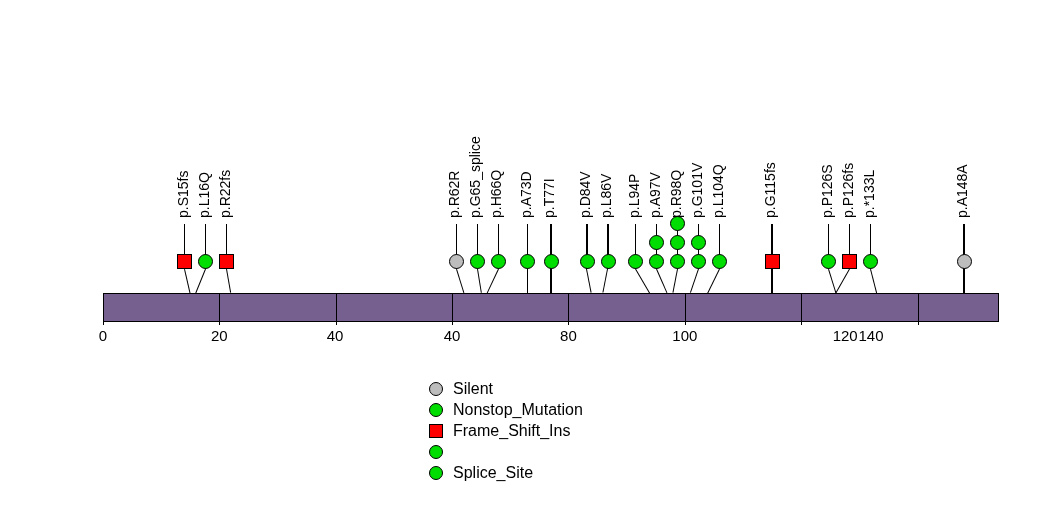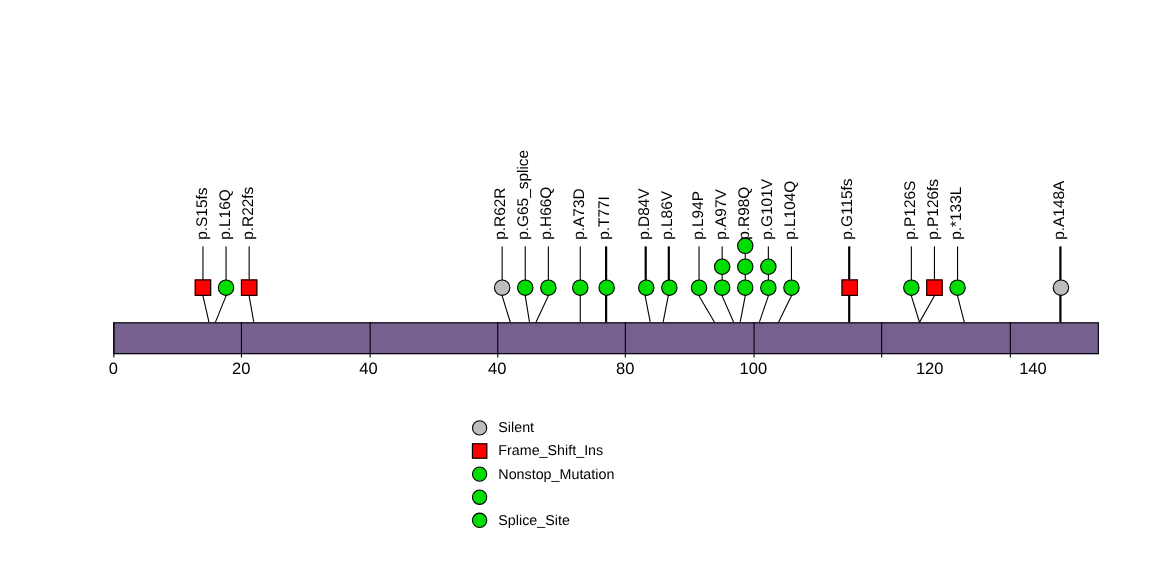--- a/index.html
+++ b/index.html
@@ -113,21 +113,21 @@
     border: 1.2px solid #000000;
     box-sizing: border-box;
   }
   .legend-square {
     width: 14px;
     height: 14px;
     border: 1.2px solid #000000;
     box-sizing: border-box;
   }
   .legend-text {
-    font-size: 13px;
+    font-size: 16px;
     color: #000000;
     white-space: nowrap;
     line-height: 17px;
   }
 </style>
 </head>
 <body>
 
 <div id="plot">
 
@@ -269,48 +269,48 @@
       <div class="axis-label" style="left: 335px;">40</div>
       <div class="axis-tick" style="left: 452.092px;"></div>
       <div class="axis-label" style="left: 452.092px;">40</div>
       <div class="axis-tick" style="left: 568.456px;"></div>
       <div class="axis-label" style="left: 568.456px;">80</div>
       <div class="axis-tick" style="left: 684.82px;"></div>
       <div class="axis-label" style="left: 684.82px;">100</div>
       <div class="axis-tick" style="left: 801.184px;"></div>
       <div class="axis-label" style="left: 801.184px; margin-left: 44px;">120</div>
       <div class="axis-tick" style="left: 917.548px;"></div>
-      <div class="axis-label" style="left: 939px;">140</div>
+      <div class="axis-label" style="left: 871px;">140</div>
     </div>
 
   <div id="legend">
       <div class="legend-row">
         <div class="legend-swatch-wrap">
           <div class="legend-circle" style="background: rgb(189, 189, 189);"></div>
         </div>
         <div class="legend-text">Silent</div>
       </div>
       <div class="legend-row">
         <div class="legend-swatch-wrap">
+          <div class="legend-circle" style="background: rgb(0, 221, 0);"></div>
+        </div>
+        <div class="legend-text">Nonstop_Mutation</div>
+      </div>
+      <div class="legend-row">
+        <div class="legend-swatch-wrap">
           <div class="legend-square" style="background: rgb(255, 0, 0);"></div>
         </div>
         <div class="legend-text">Frame_Shift_Ins</div>
       </div>
       <div class="legend-row">
         <div class="legend-swatch-wrap">
           <div class="legend-circle" style="background: rgb(0, 221, 0);"></div>
         </div>
-        <div class="legend-text">Nonstop_Mutation</div>
       </div>
       <div class="legend-row">
         <div class="legend-swatch-wrap">
           <div class="legend-circle" style="background: rgb(0, 221, 0);"></div>
         </div>
-      </div>
-      <div class="legend-row">
-        <div class="legend-swatch-wrap">
-          <div class="legend-circle" style="background: rgb(0, 221, 0);"></div>
-        </div>
         <div class="legend-text">Splice_Site</div>
       </div>
     </div>
 
 </div>
 
 </body></html>

